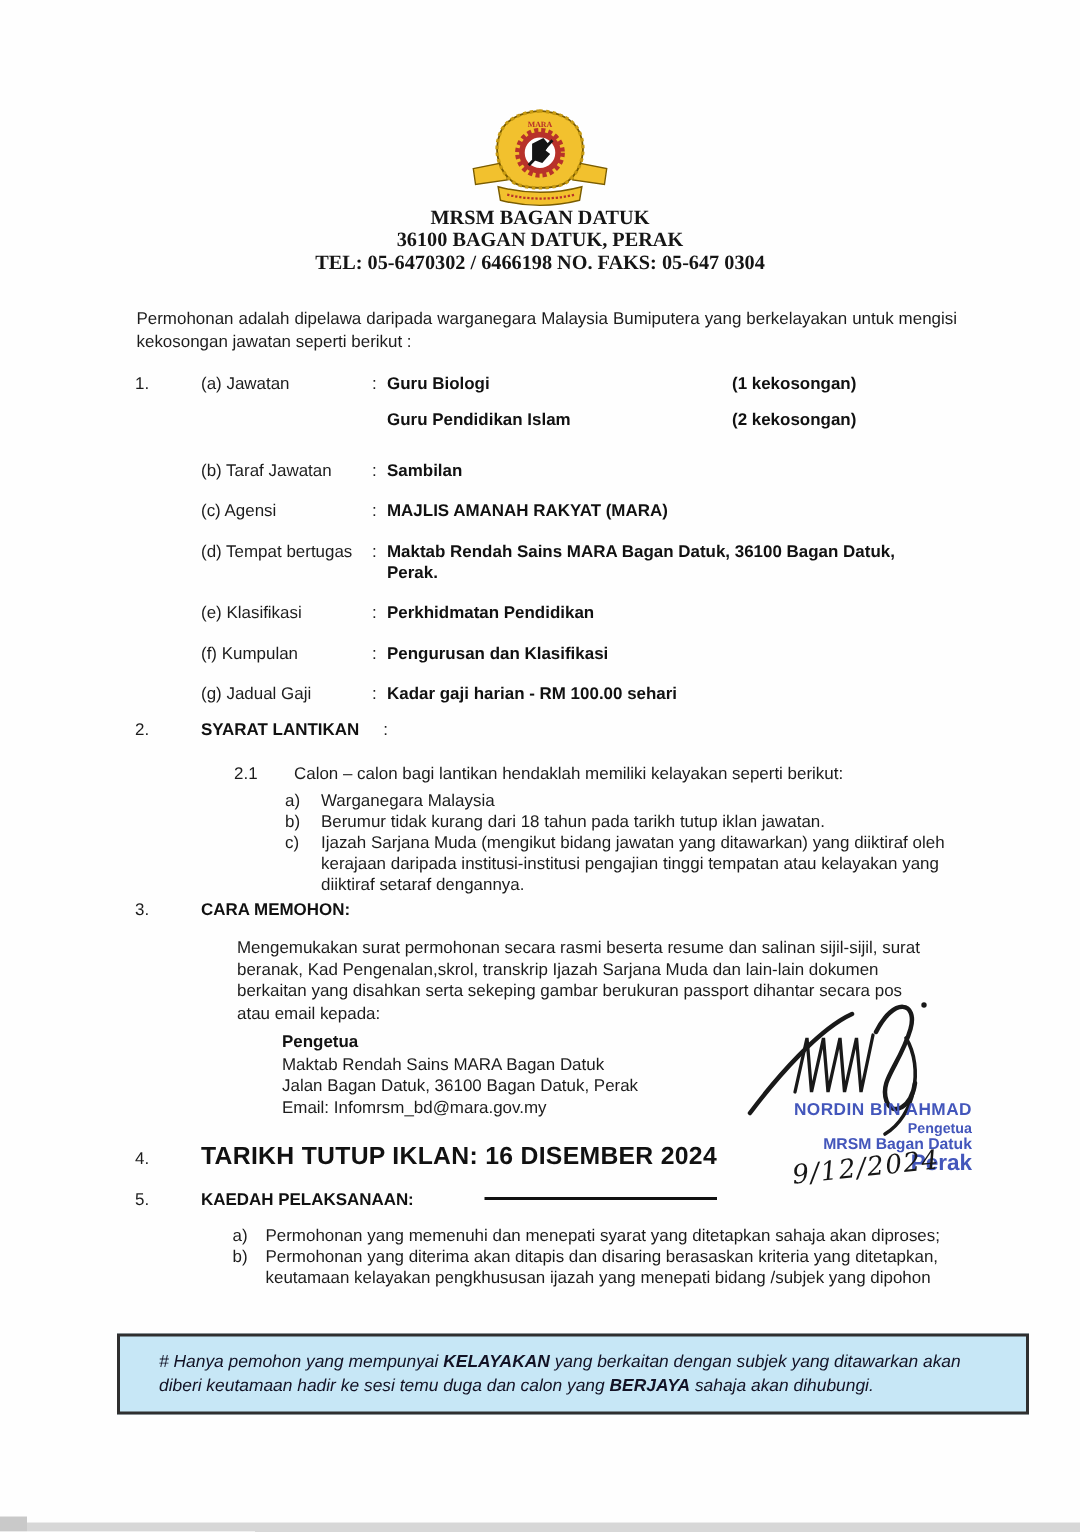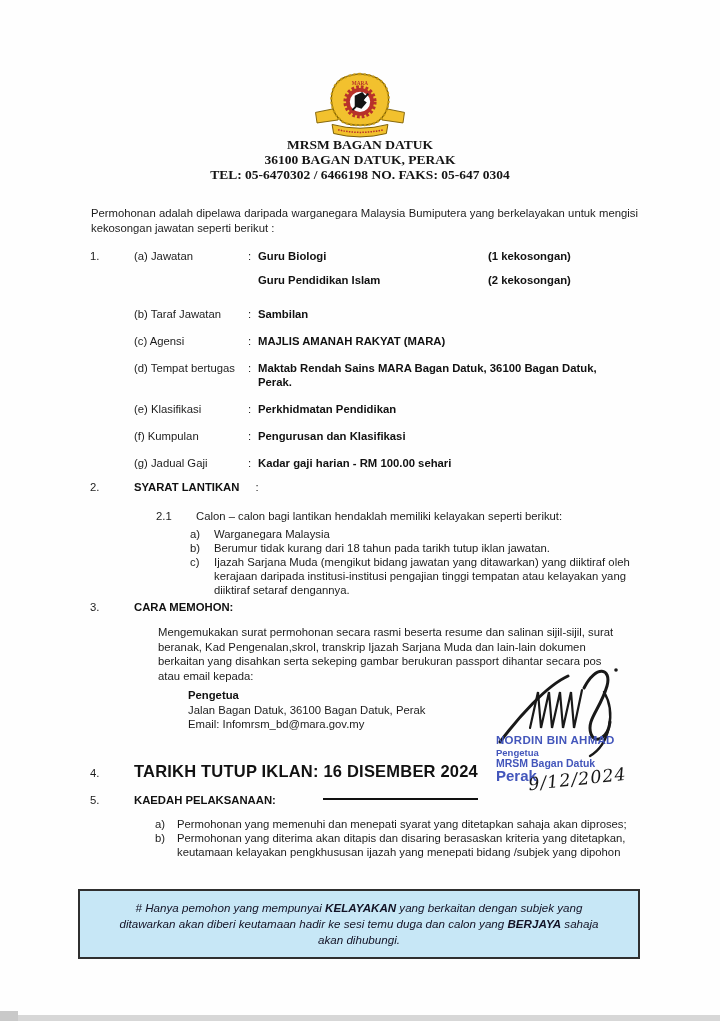--- a/index.html
+++ b/index.html
@@ -41,31 +41,31 @@
   .sec4{top:761px;}
   .sec4 .numcol{padding-top:5px;}
   .bigtitle{font-weight:bold;font-size:16.5px;line-height:21px;color:#111;letter-spacing:.2px;}
   .closing-date{border-bottom:2.4px solid #111;padding-bottom:18px;}
   .sec5{top:793px;}
   .list5{margin-left:65px;margin-top:10px;}
   .list5 .m{flex:0 0 22px;}
   .list5 .t{width:450px;}
   
   .sig-svg{position:absolute;left:488px;top:656px;width:160px;height:108px;}
-  .stamp{position:absolute;left:496px;top:735px;width:152px;text-align:left;
+  .stamp{position:absolute;left:496px;top:735px;width:152px;text-align:right;
     font-weight:bold;line-height:11.5px;filter:blur(.2px);}
   .stamp .l1{font-size:11.5px;letter-spacing:.3px;}
   .stamp .l2{font-size:9.5px;}
   .stamp .l3{font-size:10.5px;}
   .stamp .l4{font-size:15px;}
   .handdate{position:absolute;left:528px;top:772px;font-family:"DejaVu Serif",serif;
     font-style:italic;font-size:17.5px;color:#161616;transform:rotate(-6deg);letter-spacing:1px;}
   
-  .notice{position:absolute;left:78px;top:889px;width:562px;box-sizing:border-box;
-    border:2.5px solid #2f2f2f;padding:9px 26px;text-align:center;
+  .notice{position:absolute;left:78px;top:889px;width:608px;box-sizing:border-box;
+    border:2.5px solid #2f2f2f;padding:9px 26px;
     font-style:italic;font-size:11.6px;line-height:16px;color:#121225;}
   .notice b{font-style:italic;}
   
   .scan-bottom{position:absolute;left:0;right:0;bottom:0;height:6px;background:#d7d7d7;}
   .scan-corner{position:absolute;left:0;bottom:0;width:18px;height:10px;background:#c9c9c9;}
 </style>
 </head>
 <body>
 
 <div class="page">
@@ -173,20 +173,21 @@
   </div>
 
   <div class="sec sec3">
     <div class="sechead">
       <span class="numcol">3.</span>
       <span class="sectitle">CARA MEMOHON:</span>
     </div>
     <div class="body">Mengemukakan surat permohonan secara rasmi beserta resume dan salinan sijil-sijil, surat beranak, Kad Pengenalan,skrol, transkrip Ijazah Sarjana Muda dan lain-lain dokumen berkaitan yang disahkan serta sekeping gambar berukuran passport dihantar secara pos atau email kepada:</div>
     <div class="recipient">
       <div class="bold">Pengetua</div>
+      <div>Maktab Rendah Sains MARA Bagan Datuk</div>
       <div>Jalan Bagan Datuk, 36100 Bagan Datuk, Perak</div>
       <div>Email: Infomrsm_bd@mara.gov.my</div>
     </div>
   </div>
 
   <svg class="sig-svg" viewBox="0 0 160 108">
     <g fill="none" stroke="#191919" stroke-width="3" stroke-linecap="round">
       <path d="M12,86 C30,62 58,30 80,20"></path>
       <path d="M42,72 L50,36 L53,72 L61,36 L64,72 L72,36 L75,72 L83,36 L86,72 L94,34" stroke-width="2.2"></path>
       <path d="M96,32 C108,8 124,12 119,30 C112,54 98,64 103,78 C107,89 120,82 122,66"></path>

